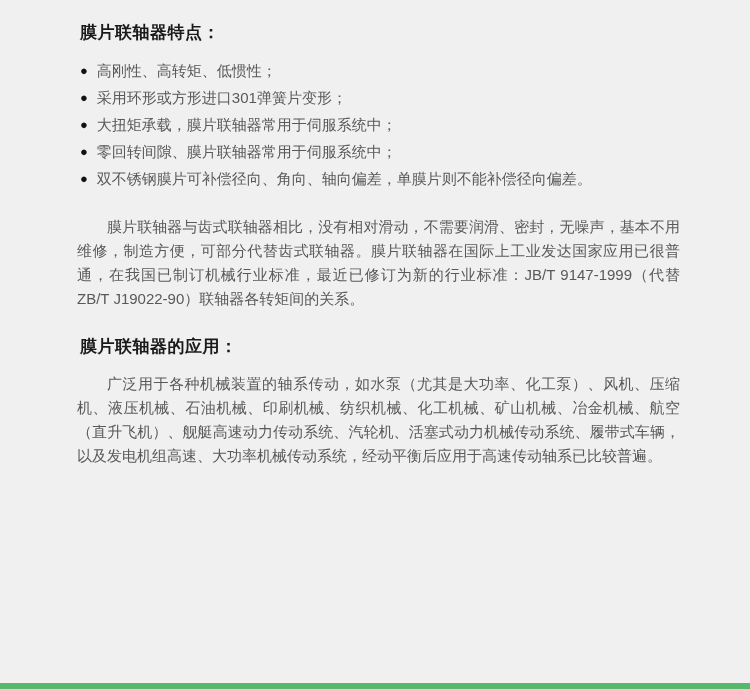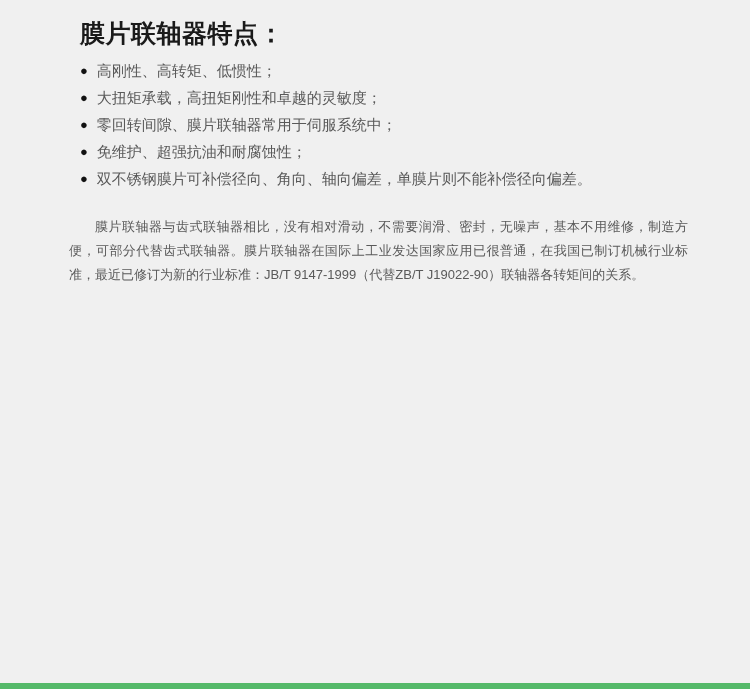--- a/index.html
+++ b/index.html
@@ -11,21 +11,21 @@
     height: 689px;
     background: #f0f0f0;
     font-family: "Liberation Sans", "DejaVu Sans", sans-serif;
     position: relative;
     overflow: hidden;
   }
   .content {
     padding: 20px 58px 0 65px;
   }
   .section-title {
-    font-size: 25px;
+    font-size: 17px;
     font-weight: bold;
     color: #1a1a1a;
     margin: 0 0 0 15px;
     line-height: 26px;
     letter-spacing: 0.5px;
   }
   .features-list {
     list-style: none;
     margin: 11px 0 12px 15px;
     padding: 0;
@@ -39,25 +39,25 @@
   .bullet {
     color: #111111;
     font-size: 13px;
     margin-right: 9px;
     vertical-align: 1px;
   }
   .section {
     margin-top: 23px;
   }
   .body-paragraph {
-    font-size: 13px;
+    font-size: 15px;
     color: #595959;
     line-height: 24px;
     text-indent: 2em;
-    margin: 4px;
+    margin: 12px;
     text-align: justify;
   }
   .paragraph-block {
     margin-top: 11px;
   }
   .accent-bar {
     position: absolute;
     left: 0;
     bottom: 0;
     width: 100%;
@@ -70,36 +70,42 @@
 
 <div class="content">
 
   <div>
     <h2 class="section-title">膜片联轴器特点：</h2>
     <ul class="features-list">
       <li>
         <span class="bullet">●</span><span>高刚性、高转矩、低惯性；</span>
       </li>
       <li>
-        <span class="bullet">●</span><span>大扭矩承载，高扭矩刚性和卓越的灵敏度；</span>
+        <span class="bullet">●</span><span>采用环形或方形进口301弹簧片变形；</span>
+      </li>
+      <li>
+        <span class="bullet">●</span><span>大扭矩承载，膜片联轴器常用于伺服系统中；</span>
       </li>
       <li>
         <span class="bullet">●</span><span>零回转间隙、膜片联轴器常用于伺服系统中；</span>
-      </li>
-      <li>
-        <span class="bullet">●</span><span>免维护、超强抗油和耐腐蚀性；</span>
       </li>
       <li>
         <span class="bullet">●</span><span>双不锈钢膜片可补偿径向、角向、轴向偏差，单膜片则不能补偿径向偏差。</span>
       </li>
     </ul>
   </div>
 
   <div class="section">
     <div class="paragraph-block">
       <p class="body-paragraph">膜片联轴器与齿式联轴器相比，没有相对滑动，不需要润滑、密封，无噪声，基本不用维修，制造方便，可部分代替齿式联轴器。膜片联轴器在国际上工业发达国家应用已很普通，在我国已制订机械行业标准，最近已修订为新的行业标准：JB/T 9147-1999（代替ZB/T J19022-90）联轴器各转矩间的关系。</p>
     </div>
   </div>
 
+  <div class="section">
+    <h2 class="section-title">膜片联轴器的应用：</h2>
+    <div class="paragraph-block">
+      <p class="body-paragraph">广泛用于各种机械装置的轴系传动，如水泵（尤其是大功率、化工泵）、风机、压缩机、液压机械、石油机械、印刷机械、纺织机械、化工机械、矿山机械、冶金机械、航空（直升飞机）、舰艇高速动力传动系统、汽轮机、活塞式动力机械传动系统、履带式车辆，以及发电机组高速、大功率机械传动系统，经动平衡后应用于高速传动轴系已比较普遍。</p>
+    </div>
+  </div>
 
 </div>
 
 <div class="accent-bar"></div>
 
 </body></html>

